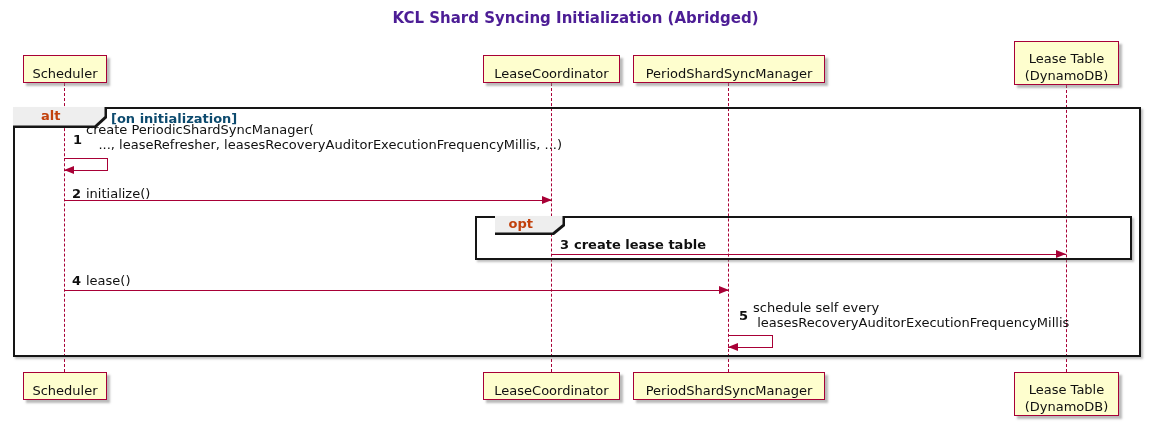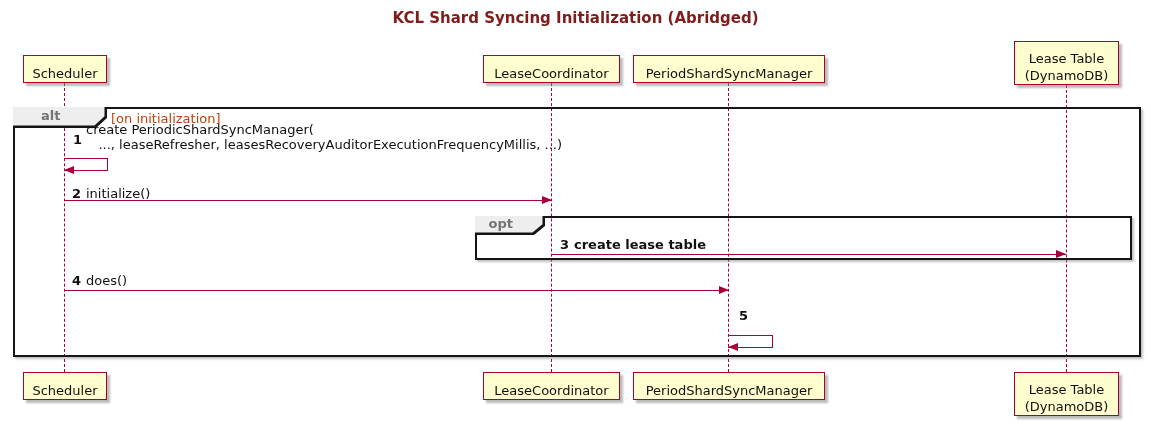--- a/index.html
+++ b/index.html
@@ -5,21 +5,21 @@
   * { margin:0; padding:0; box-sizing:border-box; }
   html,body { background:#ffffff; }
   .canvas {
     position:relative; width:1151px; height:429px; background:#fff;
     font-family:"DejaVu Sans","Liberation Sans",sans-serif;
     font-size:13px; color:#101010; overflow:hidden;
     --crimson:#A80036; --cream:#FEFECE; --framedark:#151515;
   }
   .title {
     position:absolute; top:9px; left:0; width:100%; text-align:center;
-    font-weight:bold; font-size:15px; color:#7f1d1d;
+    font-weight:bold; font-size:15px; color:#4c1d95;
   }
   .pbox {
     position:absolute; display:flex; align-items:flex-end; justify-content:center;
     background:var(--cream); border:1.8px solid var(--crimson);
     box-shadow:3px 3px 2px rgba(130,130,130,0.55);
     white-space:pre; text-align:center; line-height:17px; z-index:4;
   }
   .lifeline {
     position:absolute; width:0; border-left:1.4px dashed var(--crimson); z-index:1;
   }
@@ -28,23 +28,23 @@
     box-shadow:2px 2px 2px rgba(130,130,130,0.5); z-index:2; background:transparent;
   }
   .tab-outer {
     position:absolute; left:-2px; top:-2px; background:var(--framedark);
     clip-path:polygon(0 0,100% 0,100% 52%,calc(100% - 11px) 100%,0 100%);
   }
   .tab-inner {
     position:absolute; left:0; top:0; right:2.5px; bottom:2.5px; background:#EEEEEE;
     clip-path:polygon(0 0,100% 0,100% 50%,calc(100% - 10px) 100%,0 100%);
     display:flex; align-items:center; justify-content:center;
-    padding:0 16px 2px 0; font-weight:bold; font-size:13px; color:#737373;
+    padding:0 16px 2px 0; font-weight:bold; font-size:13px; color:#c2410c;
   }
-  .cond { position:absolute; font-weight:normal; font-size:13px; color:#c2410c; white-space:pre; z-index:3; }
+  .cond { position:absolute; font-weight:bold; font-size:13px; color:#0c4a6e; white-space:pre; z-index:3; }
   .mnum { position:absolute; font-weight:bold; z-index:3; }
   .mtext { position:absolute; white-space:pre; line-height:15px; z-index:3; }
   .mline { position:absolute; height:0; border-top:1.5px solid var(--crimson); z-index:3; }
   .loop { position:absolute; border:1.5px solid var(--crimson); border-left:none; background:transparent; z-index:3; }
   .ah-r {
     position:absolute; width:0; height:0; z-index:3;
     border-top:4.5px solid transparent; border-bottom:4.5px solid transparent;
     border-left:10px solid var(--crimson);
   }
   .ah-l {
@@ -68,21 +68,21 @@
   <div class="frame" style="left:13px; top:107px; width:1128px; height:250px;">
     <div class="tab-outer" style="width:94px; height:21px;">
       <div class="tab-inner">
           <span>alt</span>
         </div>
     </div>
     <div class="cond" style="left:96px; top:2px;">[on initialization]</div>
   </div>
 
   <div class="frame" style="left:475px; top:216px; width:657px; height:44px;">
-    <div class="tab-outer" style="width:70px; height:19px;">
+    <div class="tab-outer" style="width:70px; height:19px;margin-left:20px;">
       <div class="tab-inner">
           <span>opt</span>
         </div>
     </div>
   </div>
 
   <div class="mnum" style="left:73px; top:132px;">1</div>
   <div class="mtext" style="left:86px; top:122px;">create PeriodicShardSyncManager(
    ..., leaseRefresher, leasesRecoveryAuditorExecutionFrequencyMillis, ...)</div>
   <div class="loop" style="left:64px; top:158px; width:44px; height:13px;"></div>
@@ -92,25 +92,27 @@
   <div class="mtext" style="left:86px; top:186px;">initialize()</div>
   <div class="mline" style="left:64px; top:200px; width:488px;"></div>
   <div class="ah-r" style="left:542px; top:196px;"></div>
 
   <div class="mnum" style="left:560px; top:237px;">3</div>
   <div class="mtext" style="left:574px; top:237px;font-weight:bold;">create lease table</div>
   <div class="mline" style="left:551px; top:254px; width:515px;"></div>
   <div class="ah-r" style="left:1056px; top:250px;"></div>
 
   <div class="mnum" style="left:72px; top:273px;">4</div>
-  <div class="mtext" style="left:86px; top:273px;">does()</div>
+  <div class="mtext" style="left:86px; top:273px;">lease()</div>
   <div class="mline" style="left:64px; top:290px; width:665px;"></div>
   <div class="ah-r" style="left:719px; top:286px;"></div>
 
   <div class="mnum" style="left:739px; top:308px;">5</div>
+  <div class="mtext" style="left:753px; top:300px;">schedule self every
+ leasesRecoveryAuditorExecutionFrequencyMillis</div>
   <div class="loop" style="left:728px; top:335px; width:45px; height:13px;"></div>
   <div class="ah-l" style="left:728px; top:343px;"></div>
 
   <div class="pbox" style="left:23px;   top:55px; width:84px;  height:28px;">
     <span>Scheduler</span>
   </div>
   <div class="pbox" style="left:483px;  top:55px; width:137px; height:28px;">
     <span>LeaseCoordinator</span>
   </div>
   <div class="pbox" style="left:633px;  top:55px; width:192px; height:28px;">

